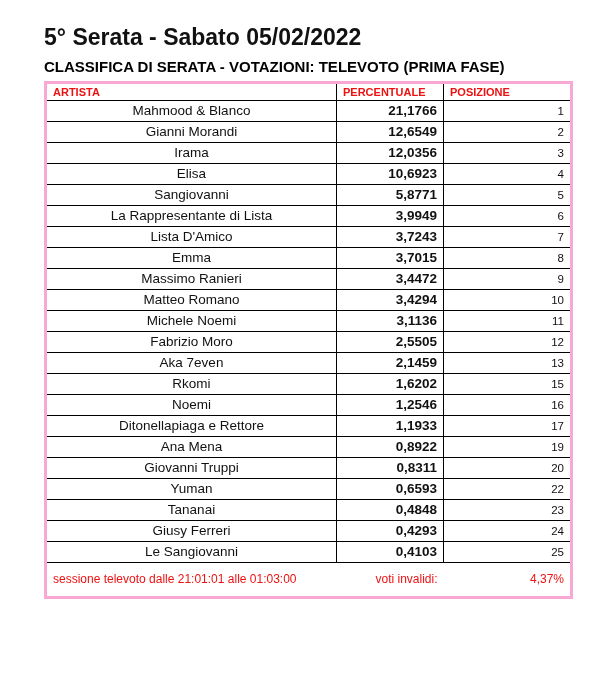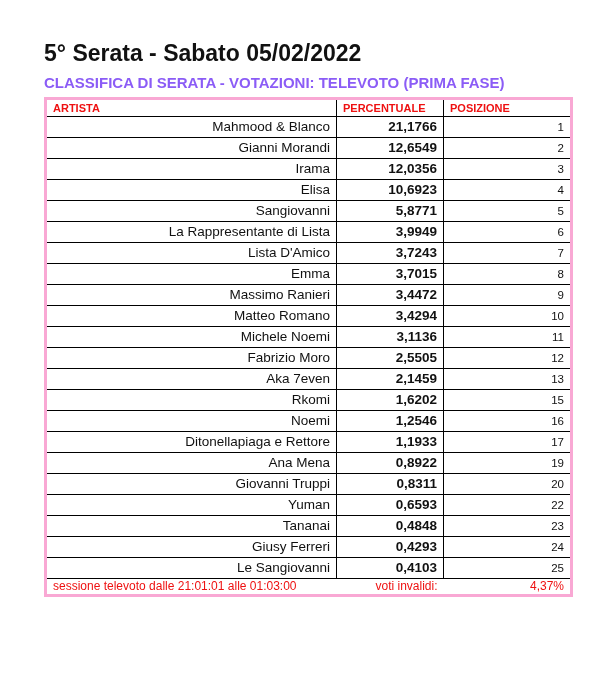--- a/index.html
+++ b/index.html
@@ -1,43 +1,43 @@
 <!DOCTYPE html>
 <html><head>
 <meta charset="utf-8">
 <style>
   html,body{margin:0;padding:0;}
   body{
     width:602px;height:690px;background:#ffffff;
     font-family:"Liberation Sans",sans-serif;color:#111111;
     overflow:hidden;
   }
-  .page{padding:24px 0 0 44px;margin-top:16px;}
+  .page{padding:24px 0 0 44px;}
   .title{margin:0;font-size:23px;line-height:26px;font-weight:bold;color:#111111;}
-  .subtitle{margin:8px 0 6px 0;font-size:15px;line-height:17px;font-weight:bold;color:#8b5cf6;}
+  .subtitle{margin:8px 0 6px 0;font-size:15px;line-height:17px;font-weight:bold;color:#000000;}
   table.results{
     border-collapse:collapse;table-layout:fixed;width:526px;
     border:3px solid #f9a8d4;
   }
   col.c1{width:291px;} col.c2{width:107px;} col.c3{width:128px;}
   th,td{border:1px solid #000000;overflow:hidden;white-space:nowrap;}
   thead th{
     font-size:11px;line-height:12px;font-weight:bold;color:#ee1111;
     padding:2px 6px;text-align:left;height:12px;
   }
   thead th.num{}
   tbody td{
     font-size:13.5px;line-height:16px;padding:2px 6px;height:16px;
     color:#111111;vertical-align:middle;
   }
-  tbody td.art{text-align:right;}
+  tbody td.art{text-align:center;}
   tbody td.val{text-align:right;font-weight:bold;}
   tbody td.pos{text-align:right;font-size:11.5px;}
   tfoot td{
-    color:#ee1111;font-size:12px;line-height:15px;padding:0 6px;height:15px;
+    color:#ee1111;font-size:12px;line-height:15px;padding:9px 6px;height:15px;
     vertical-align:middle;
   }
   tfoot td.f-session{text-align:left;border-right:none;}
   tfoot td.f-label{text-align:right;border-left:none;border-right:none;}
   tfoot td.f-value{text-align:right;border-left:none;}
 </style>
 </head>
 <body>
 
 <div class="page">

